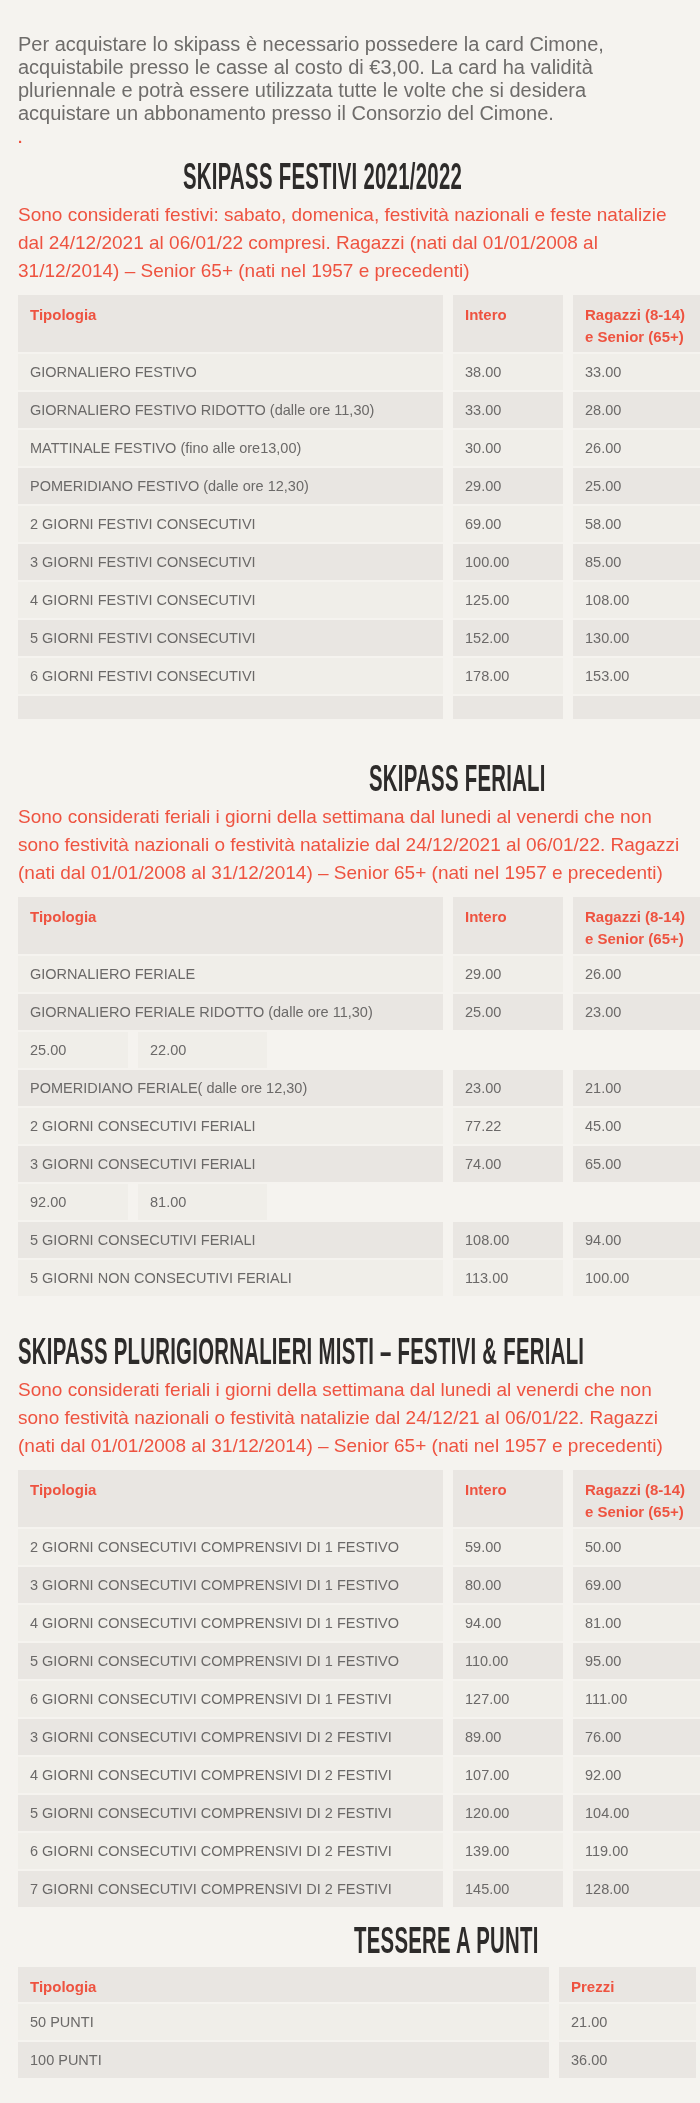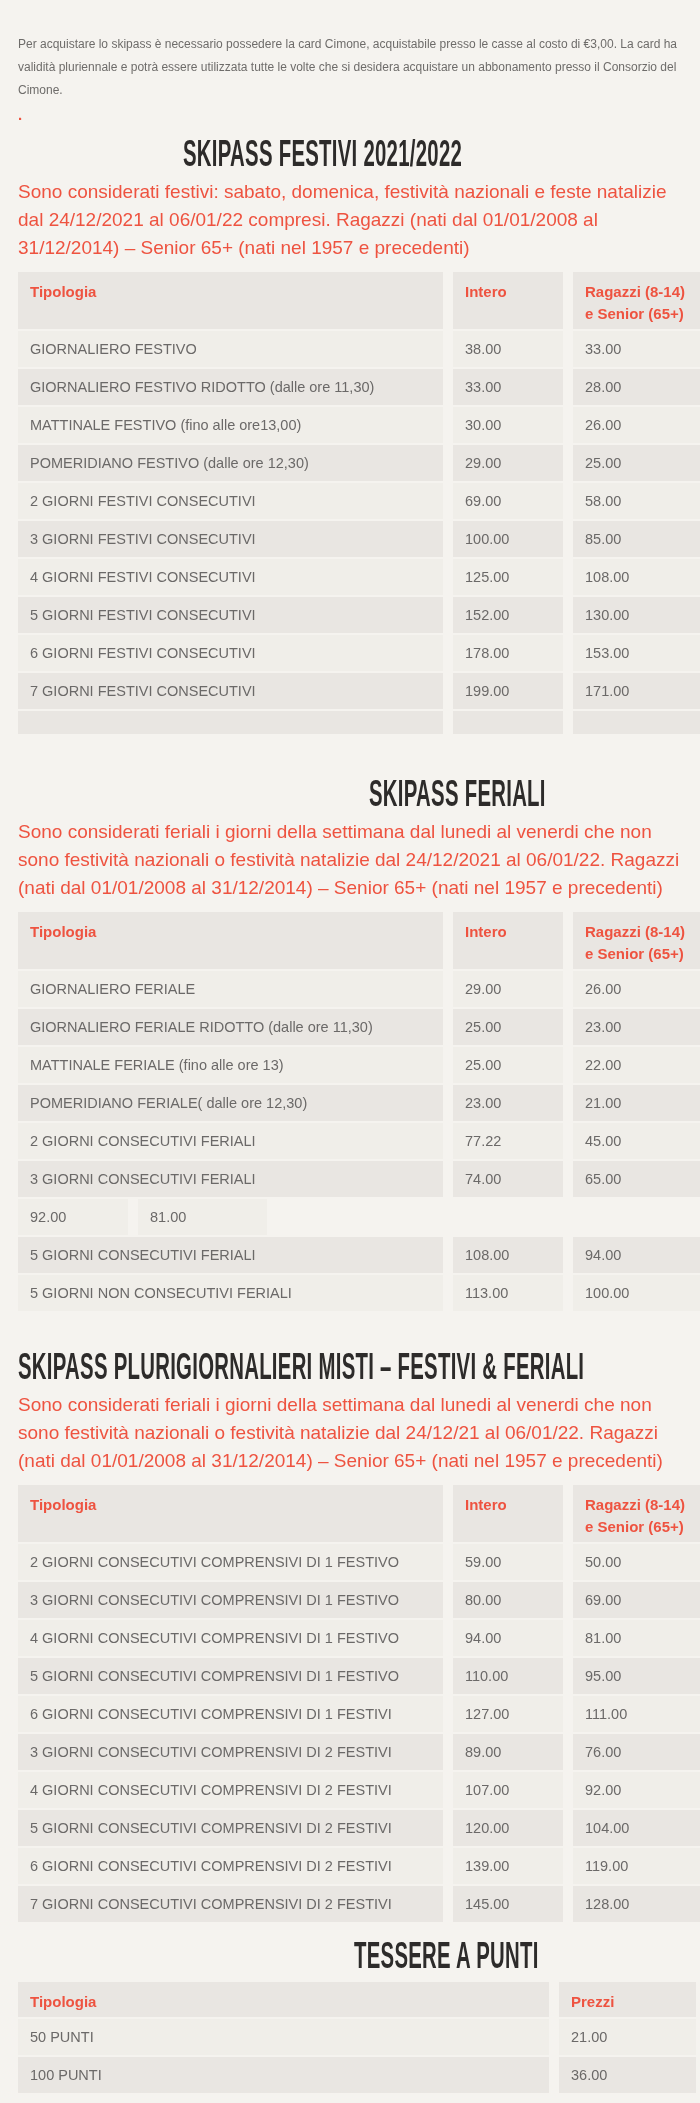--- a/index.html
+++ b/index.html
@@ -15,21 +15,21 @@
   html,body{margin:0;padding:0;}
   body{
     width:700px;height:2103px;overflow:hidden;
     background:var(--pagebg);
     font-family:"Liberation Sans",sans-serif;
   }
   .page{padding:30px 10px 0 18px;width:700px;}
 
   p.intro{
     margin:3px 0 0;max-width:662px;
-    font-size:12px;line-height:23px;color:var(--bodytext);
+    font-size:20px;line-height:23px;color:var(--bodytext);
   }
   p.dot{
     margin:4px 0 0;font-size:15px;line-height:18px;
     font-weight:bold;color:var(--accent);
   }
 
   h2.sec-title{
     margin:0;font-size:37px;line-height:32px;font-weight:700;
     color:var(--headingtext);white-space:nowrap;text-align:right;
   }
@@ -123,25 +123,20 @@
           <div class="trow dark">
             <div class="cell c-main">5 GIORNI FESTIVI CONSECUTIVI</div>
             <div class="cell c-mid">152.00</div>
             <div class="cell c-last">130.00</div>
           </div>
           <div class="trow light">
             <div class="cell c-main">6 GIORNI FESTIVI CONSECUTIVI</div>
             <div class="cell c-mid">178.00</div>
             <div class="cell c-last">153.00</div>
           </div>
-          <div class="trow dark">
-            <div class="cell c-main">7 GIORNI FESTIVI CONSECUTIVI</div>
-            <div class="cell c-mid">199.00</div>
-            <div class="cell c-last">171.00</div>
-          </div>
           <div class="trow dark emptyrow">
             <div class="cell c-main"></div>
             <div class="cell c-mid"></div>
             <div class="cell c-last"></div>
           </div>
         </div>
     </div>
   </section>
 
   <section class="sec sec-2">
@@ -158,21 +153,20 @@
             <div class="cell c-main">GIORNALIERO FERIALE</div>
             <div class="cell c-mid">29.00</div>
             <div class="cell c-last">26.00</div>
           </div>
           <div class="trow dark">
             <div class="cell c-main">GIORNALIERO FERIALE RIDOTTO (dalle ore 11,30)</div>
             <div class="cell c-mid">25.00</div>
             <div class="cell c-last">23.00</div>
           </div>
           <div class="trow light">
-            <div class="cell c-main">MATTINALE FERIALE (fino alle ore 13)</div>
             <div class="cell c-mid">25.00</div>
             <div class="cell c-last">22.00</div>
           </div>
           <div class="trow dark">
             <div class="cell c-main">POMERIDIANO FERIALE( dalle ore 12,30)</div>
             <div class="cell c-mid">23.00</div>
             <div class="cell c-last">21.00</div>
           </div>
           <div class="trow light">
             <div class="cell c-main">2 GIORNI CONSECUTIVI FERIALI</div>

